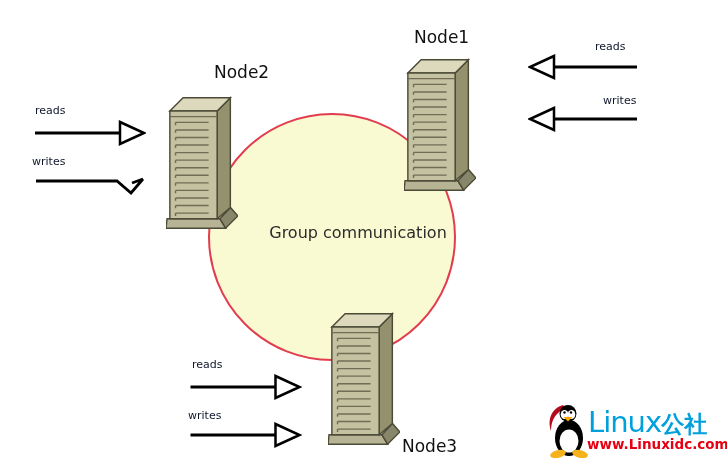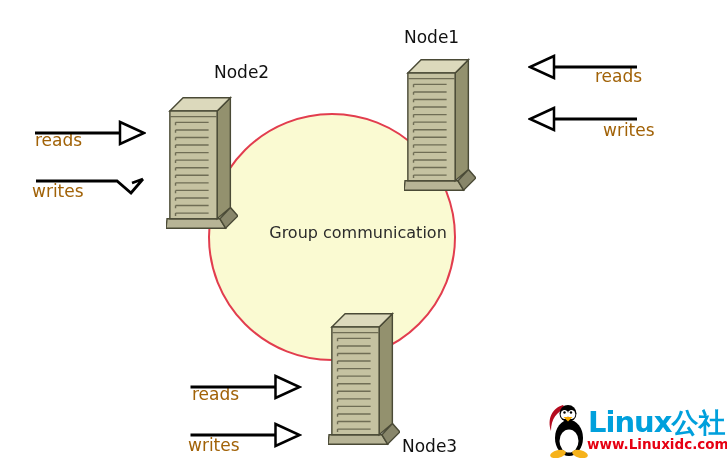--- a/index.html
+++ b/index.html
@@ -2,32 +2,32 @@
 <html><head>
 <meta charset="utf-8">
 <style>
   html,body{margin:0;padding:0;background:#fff;}
   #canvas{
     position:relative;width:727px;height:459px;background:#ffffff;overflow:hidden;
     font-family:"DejaVu Sans","Liberation Sans",sans-serif;color:#1c1c1c;
   }
   .abs{position:absolute;}
   .node-label{font-size:17px;color:#111;white-space:nowrap;line-height:1;}
-  .io-label{font-size:17px;color:#a16207;white-space:nowrap;line-height:1;margin-top:27px;}
+  .io-label{font-size:11px;color:#0f172a;white-space:nowrap;line-height:1;}
   #group-circle{
     left:208px;top:113px;width:248px;height:248px;border-radius:50%;
     background:#fafad2;border:2px solid #e23d4e;box-sizing:border-box;
   }
   #group-label{
     left:208px;top:224px;width:300px;text-align:center;
     font-size:16px;color:#2b2b2b;line-height:1.1;
   }
   .brand-line{left:588px;top:408px;white-space:nowrap;line-height:1;}
-  .brand-en{font-size:29px;font-weight:bold;color:#00a0dc;letter-spacing:-1px;}
-  .brand-cjk{font-size:27px;color:#00a0dc;font-weight:bold;}
+  .brand-en{font-size:29px;font-weight:normal;color:#00a0dc;letter-spacing:-1px;}
+  .brand-cjk{font-size:23px;color:#00a0dc;font-weight:bold;}
   .site-url{left:587px;top:438px;font-size:13.5px;font-weight:bold;color:#e60012;white-space:nowrap;line-height:1;}
 </style>
 </head>
 <body>
 
 <div id="canvas">
 
   <svg width="0" height="0" style="position:absolute">
     <defs>
       <symbol id="server" viewBox="0 0 76 146">
@@ -75,21 +75,21 @@
     </svg>
   <div class="abs io-label" style="left:35px;top:105px;">reads</div>
   <svg class="abs" style="left:34px;top:119px;" width="112" height="28">
       <use href="#arrow-right"></use>
     </svg>
   <div class="abs io-label" style="left:32px;top:156px;">writes</div>
   <svg class="abs" style="left:35px;top:165px;" width="112" height="32">
       <use href="#arrow-open"></use>
     </svg>
 
-  <div class="abs node-label" style="left:404px;top:29px;">Node1</div>
+  <div class="abs node-label" style="left:414px;top:29px;">Node1</div>
   <svg class="abs" style="left:404px;top:56px;" width="72" height="138">
       <use href="#server"></use>
     </svg>
   <div class="abs io-label" style="left:595px;top:41px;">reads</div>
   <svg class="abs" style="left:528px;top:53px;" width="112" height="28">
       <use href="#arrow-left"></use>
     </svg>
   <div class="abs io-label" style="left:603px;top:95px;">writes</div>
   <svg class="abs" style="left:528px;top:105px;" width="112" height="28">
       <use href="#arrow-left"></use>

